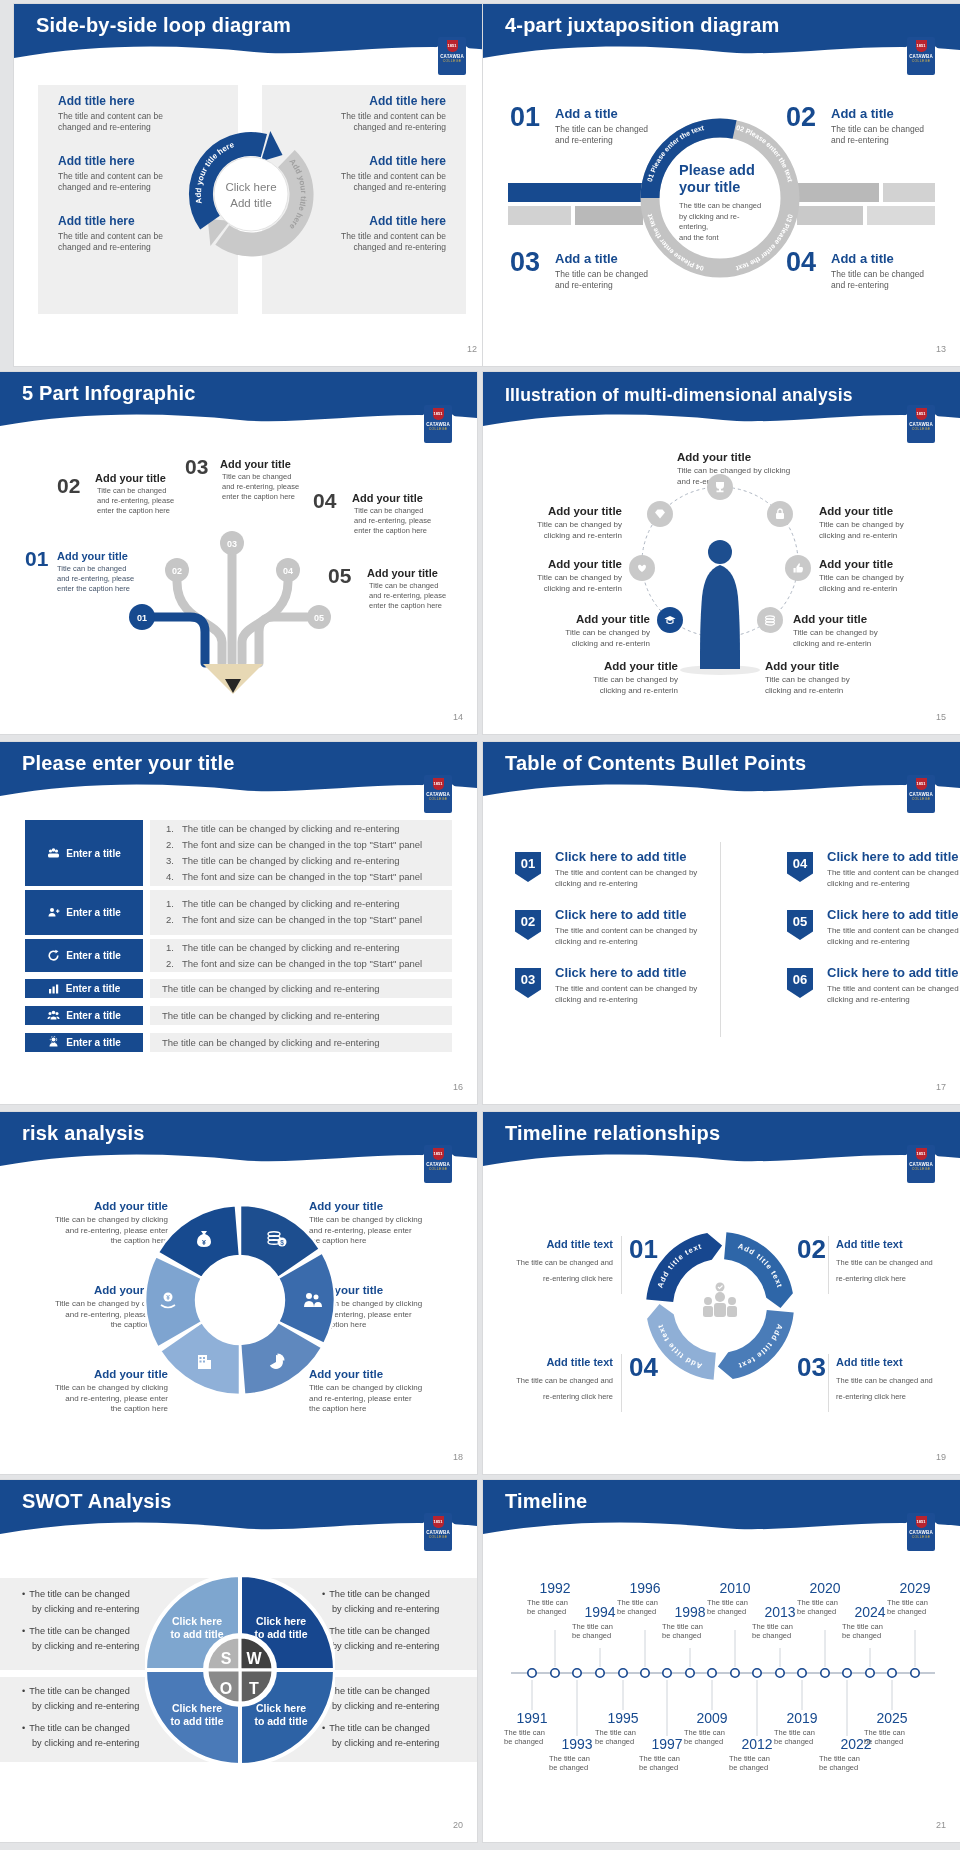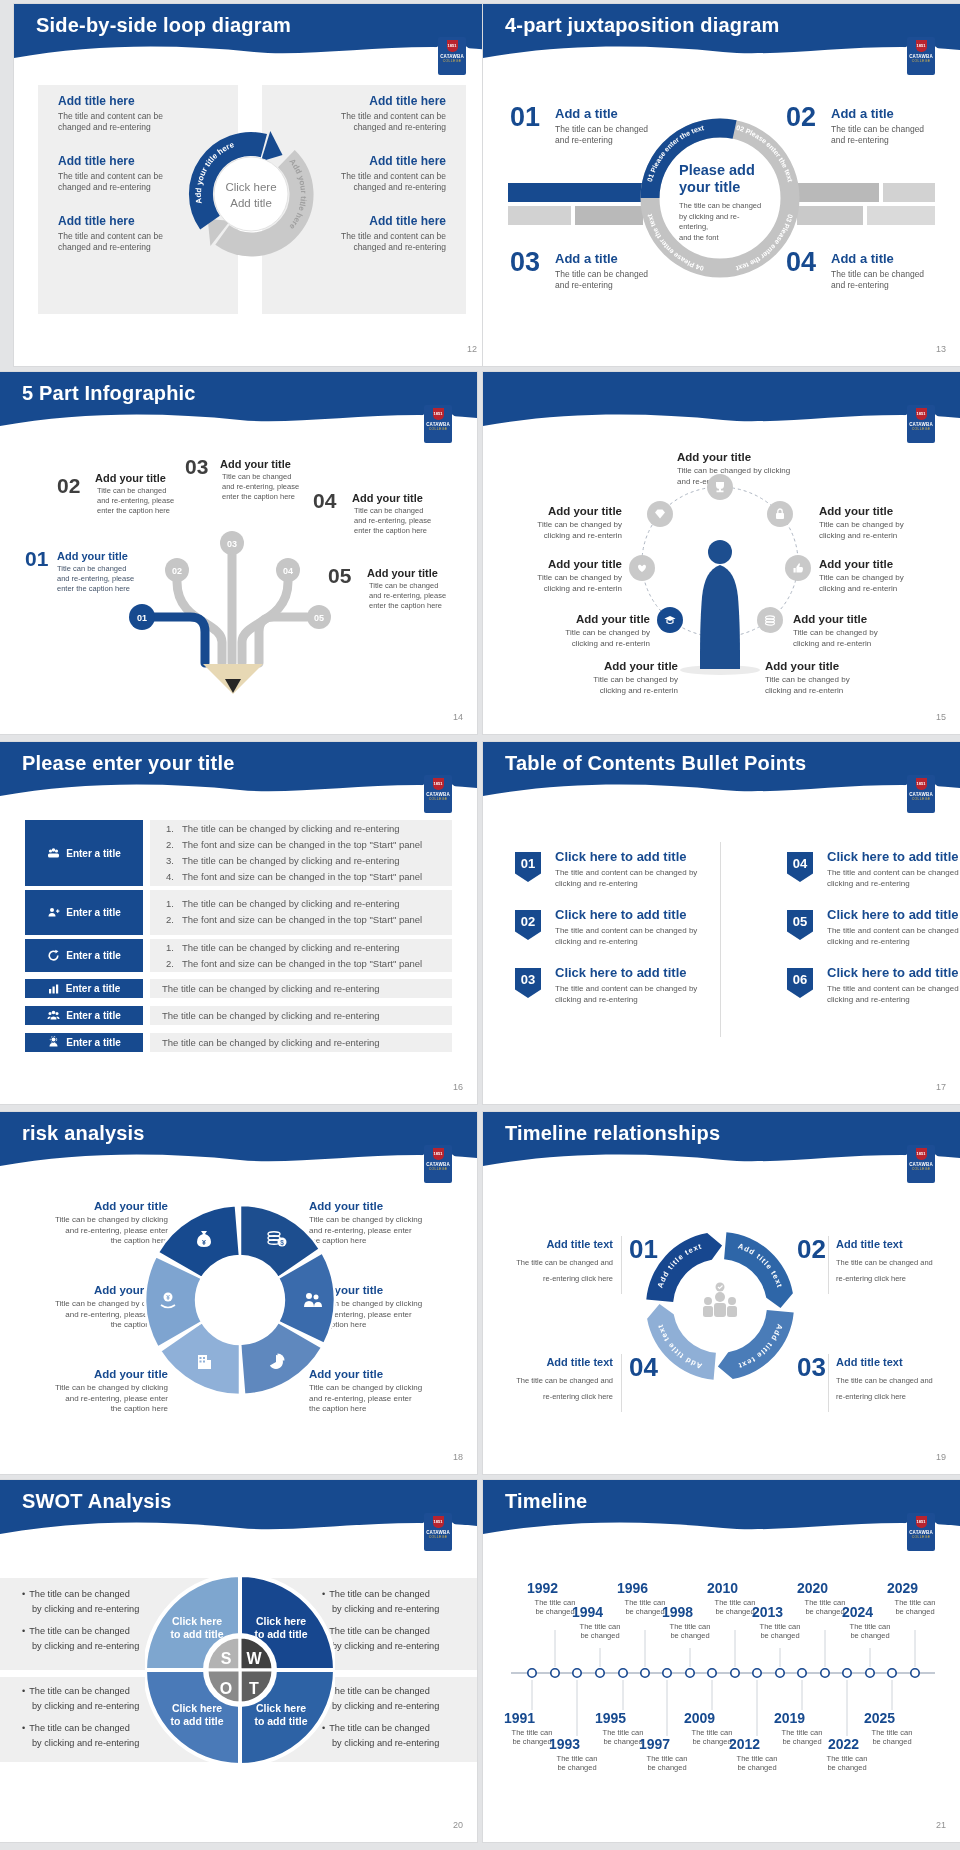--- a/index.html
+++ b/index.html
@@ -27,22 +27,22 @@
   .badge{position:absolute;width:26px;height:30px;background:#174a8f;color:#fff;font-weight:bold;font-size:13px;text-align:center;line-height:24px;clip-path:polygon(0 0,100% 0,100% 72%,50% 100%,0 72%)}
   .toc-t{font-size:13px;font-weight:bold;color:#174a8f}
   .toc-b{font-size:8px;line-height:10.5px;color:#595959;margin-top:4px}
   .cr-num{font-size:26px;font-weight:bold;color:#174a8f;line-height:26px}
   .vline{position:absolute;width:1px;background:#dcdcdc}
   .strip{position:absolute;left:0;width:477px;background:#efefef}
   .swq{position:absolute;width:78px;text-align:center;color:#fff;font-weight:bold;font-size:10.5px;line-height:13px;z-index:3}
   .bul{position:absolute;width:142px;font-size:9.2px;line-height:14.5px;color:#404040}
   .bul .b2{padding-left:10px}
   .bdot{margin-right:4px}
-  .yr{position:absolute;width:56px;font-size:14px;font-weight:bold;color:#174a8f}
-  .ycap{position:absolute;width:56px;text-align:center;font-size:7.5px;line-height:9px;color:#595959}
+  .yr{position:absolute;width:56px;text-align:center;font-size:14px;font-weight:normal;color:#174a8f}
+  .ycap{position:absolute;width:56px;text-align:left;font-size:7.5px;line-height:9px;color:#595959}
 </style>
 </head>
 <body>
 
 <div class="slide" style="left:14px;top:4px">
   <svg class="hdr" width="477" height="80" viewBox="0 0 477 80">
     <path d="M0,0 H477 V46 C390,36 300,54 240,48 C160,40 80,40 0,54 Z" fill="#174a8f"></path>
     <circle cx="438" cy="64" r="26" fill="#fff"></circle>
   </svg>
   <div class="hdr-title">Side-by-side loop diagram</div>
@@ -265,20 +265,21 @@
     <text x="199" y="98.5" text-anchor="middle" font-size="9" font-weight="bold" fill="#fff">05</text>
   </svg>
   <div class="pagenum">14</div>
 </div>
 
 <div class="slide" style="left:483px;top:372px">
   <svg class="hdr" width="477" height="80" viewBox="0 0 477 80">
     <path d="M0,0 H477 V46 C390,36 300,54 240,48 C160,40 80,40 0,54 Z" fill="#174a8f"></path>
     <circle cx="438" cy="64" r="26" fill="#fff"></circle>
   </svg>
+  <div class="hdr-title" style="font-size:17.5px;top:13px">Illustration of multi-dimensional analysis</div>
   <div class="logo">
     <div class="logo-shield">1851</div>
     <div class="logo-name">CATAWBA</div>
     <div class="logo-sub">COLLEGE</div>
   </div>
 
   <div class="abs" style="left:194px;top:79px;width:130px">
     <div class="itd" style="font-size:11.5px">Add your title</div>
     <div class="itb" style="font-size:8px;line-height:10.5px;margin-top:3px">
         <div>Title can be changed by clicking</div>

